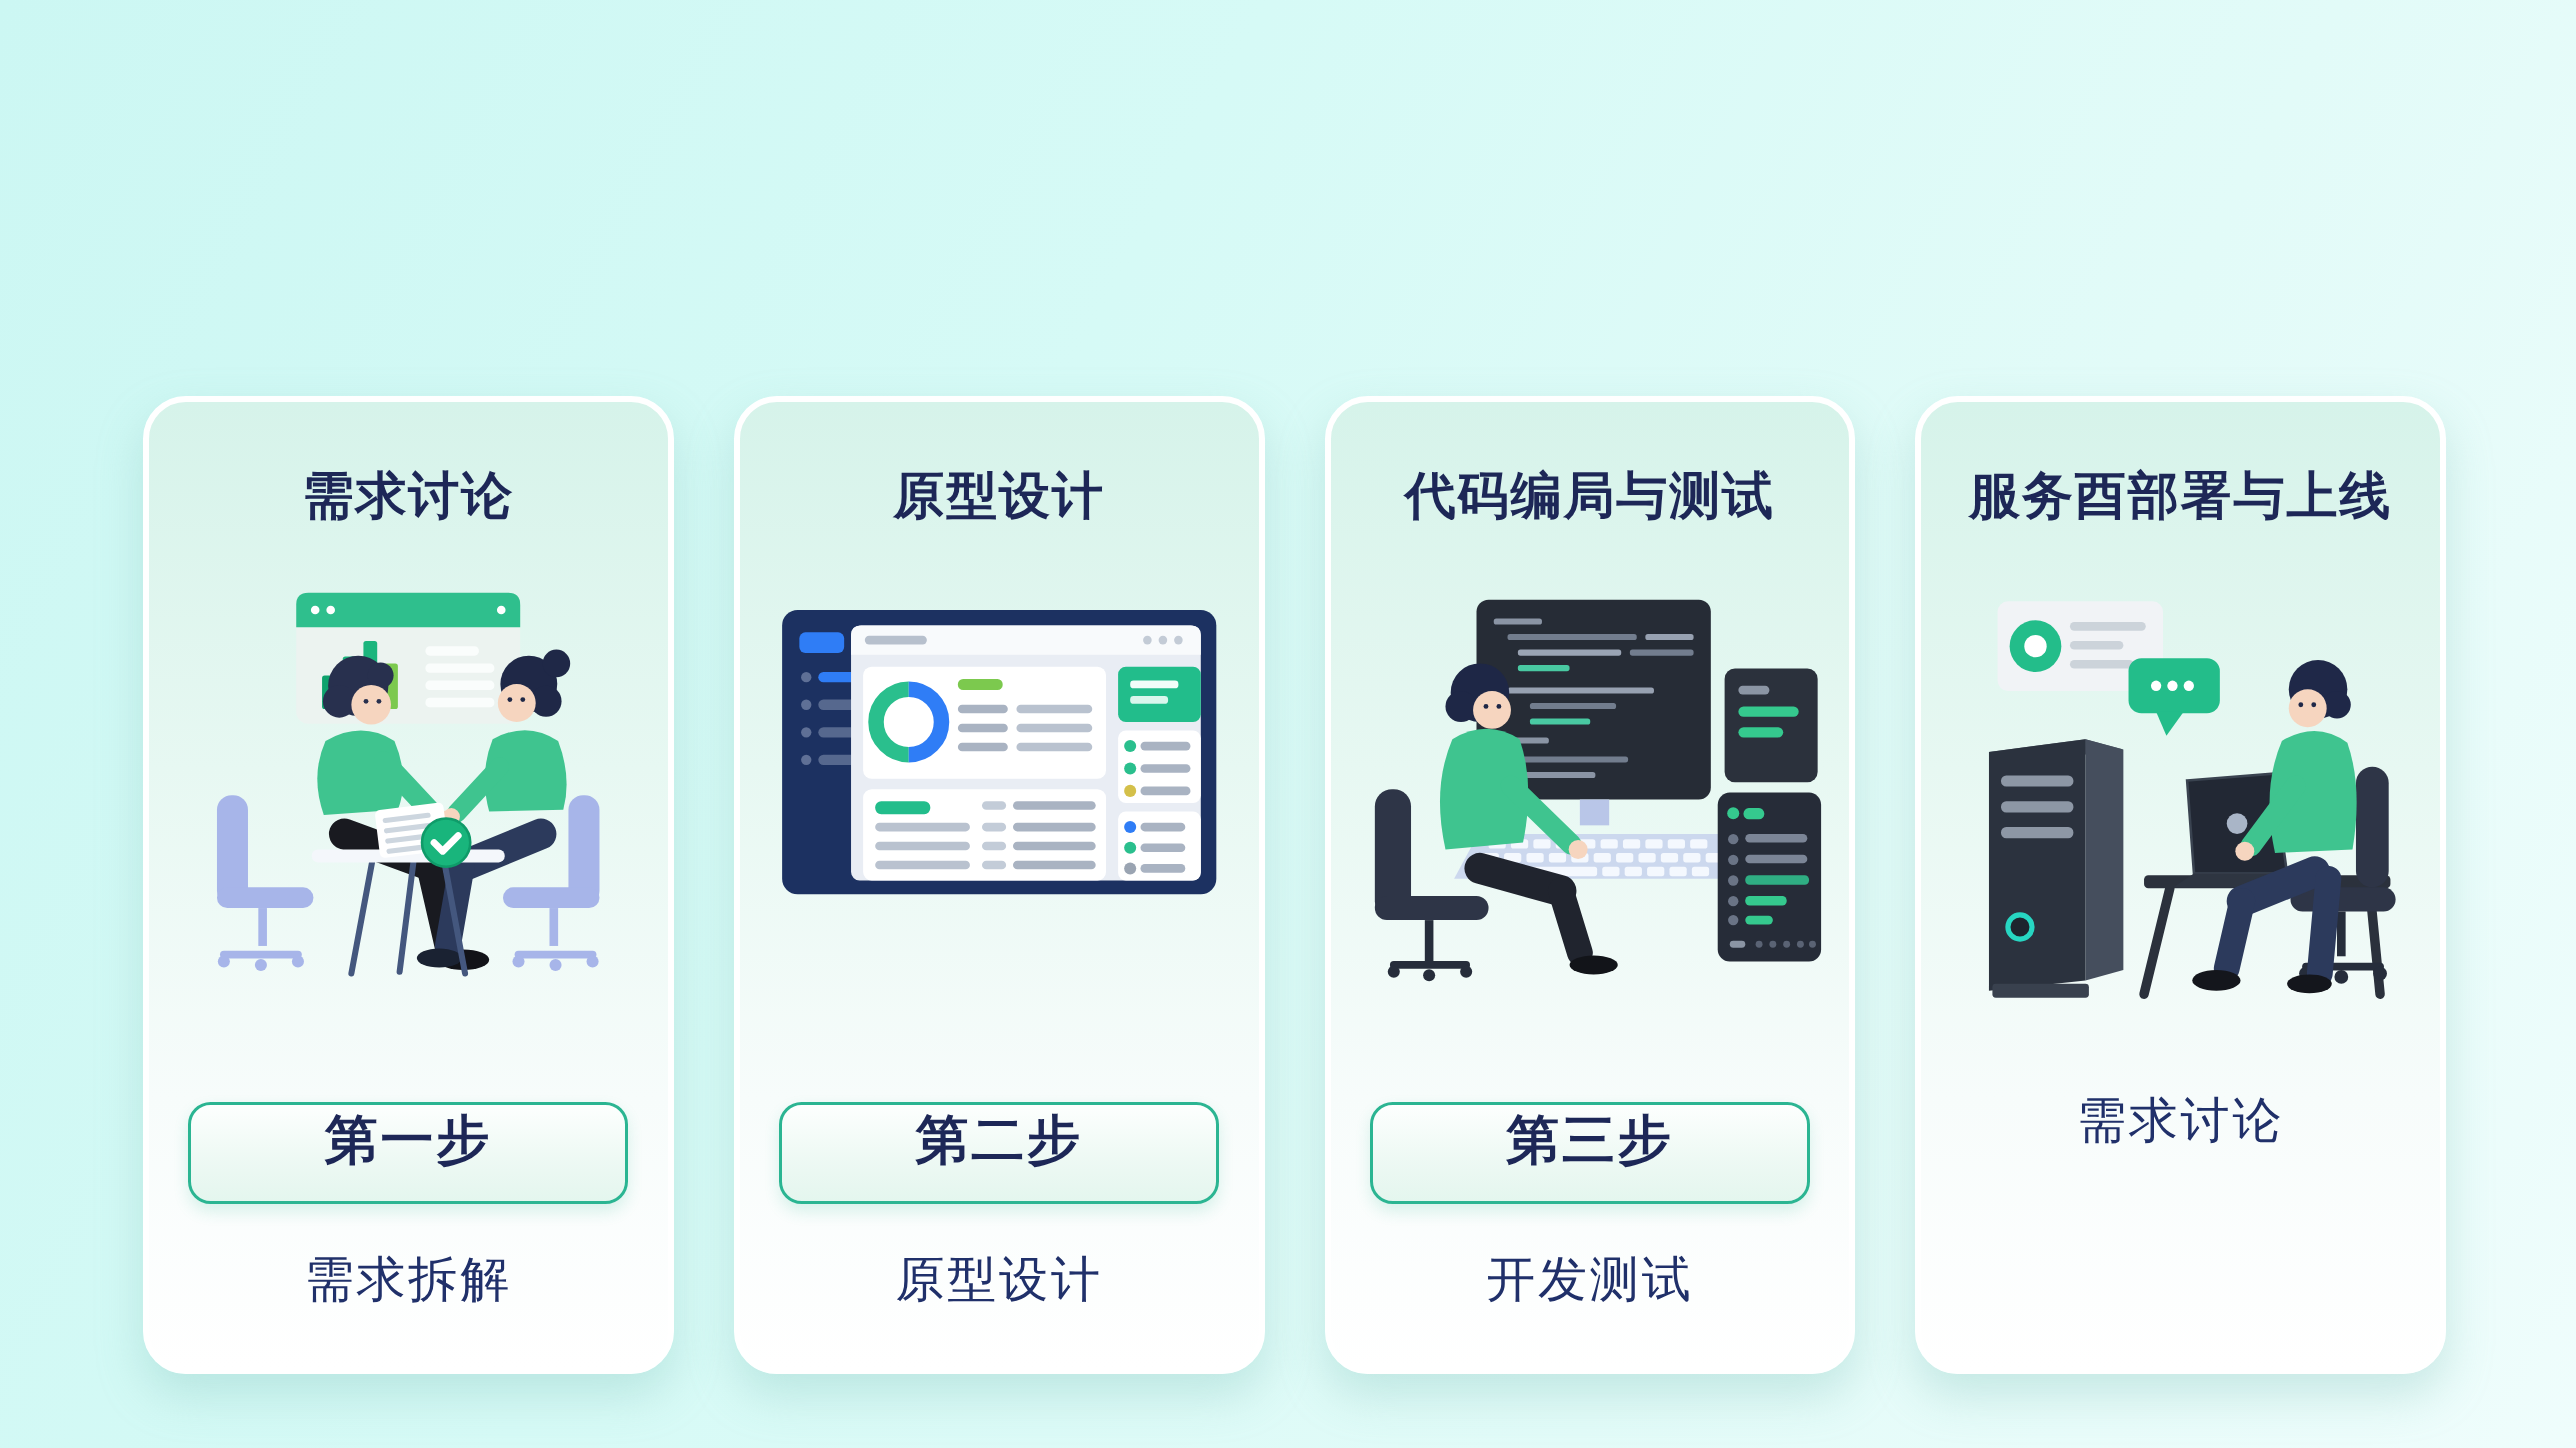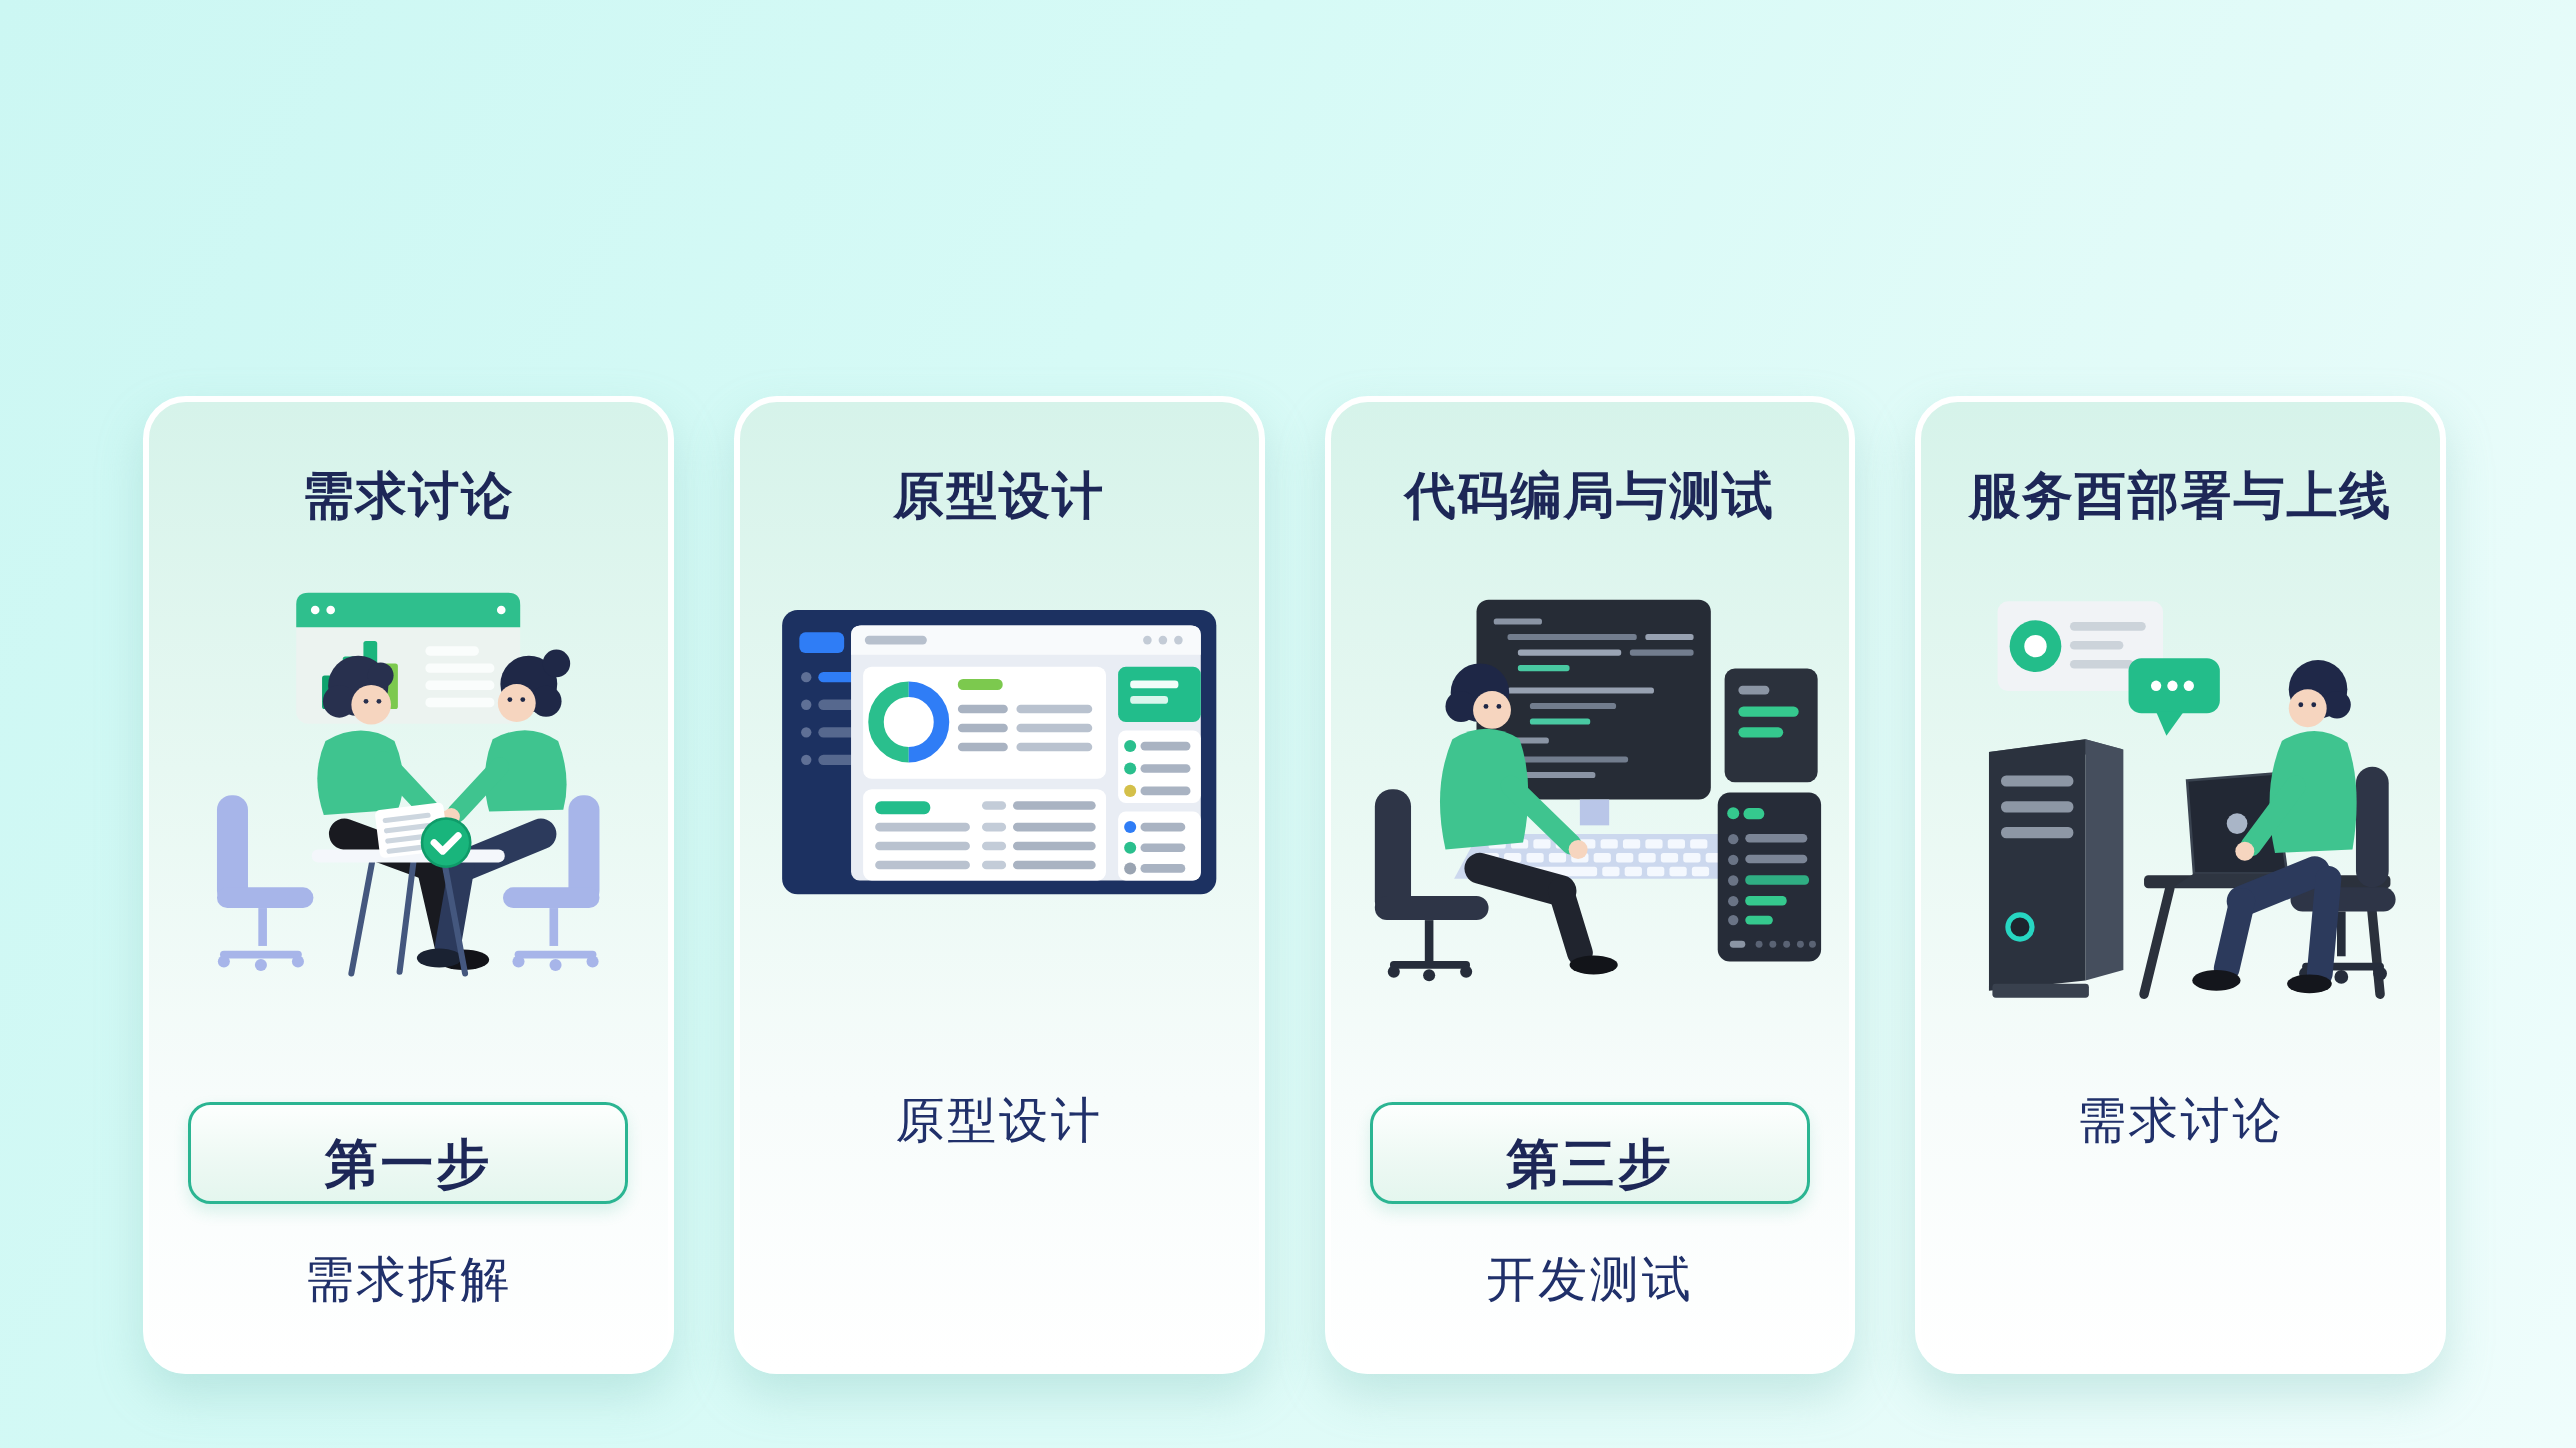--- a/index.html
+++ b/index.html
@@ -11,21 +11,21 @@
   .cards{position:absolute;top:396px;left:143px;right:130px;height:978px;display:flex;gap:60px;}
   .card{flex:1;border-radius:43px;border:6.6px solid #ffffff;box-sizing:border-box;
     background:linear-gradient(180deg,#d6f3ea 0%,#e7f8f2 38%,#f7fcfb 72%,#ffffff 100%);
     box-shadow:0 21px 45px rgba(140,200,192,.38);
     display:flex;flex-direction:column;align-items:center;}
   .card-header{margin:60px 0 0;font-size:51px;font-weight:700;color:#1d2757;letter-spacing:1.9px;}
   .illus{width:93%;height:491px;margin-top:22.6px;}
   .illus svg{width:100%;height:100%;display:block;}
   .step-pill{margin-top:auto;width:434px;height:96px;border:3.8px solid #2bb592;border-radius:22.6px;
     background:linear-gradient(180deg,#fdfffe 0%,#eef9f4 55%,#e4f6ee 100%);
-    display:flex;align-items:flex-end;justify-content:center;
+    display:flex;align-items:flex-start;justify-content:center;
     font-size:53px;font-weight:700;color:#1d2757;letter-spacing:2.8px;
     box-shadow:0 7.5px 15px rgba(43,181,146,.16);}
   .card-label{margin:43px 0 55px;font-size:49px;font-weight:500;color:#20306a;letter-spacing:2.8px;}
 </style>
 </head>
 <body>
 
 <div class="stage">
 
 
@@ -204,20 +204,23 @@
                 <rect x="296" y="262" width="96" height="10" rx="5" fill="#a9b3c2"></rect>
               <rect x="260" y="287" width="28" height="10" rx="5" fill="#c3ccd8"></rect>
                 <rect x="296" y="287" width="96" height="10" rx="5" fill="#a9b3c2"></rect>
               <rect x="260" y="309" width="28" height="10" rx="5" fill="#c3ccd8"></rect>
                 <rect x="296" y="309" width="96" height="10" rx="5" fill="#a9b3c2"></rect>
               <rect x="260" y="331" width="28" height="10" rx="5" fill="#c3ccd8"></rect>
                 <rect x="296" y="331" width="96" height="10" rx="5" fill="#a9b3c2"></rect>
             </g>
           </g>
         </svg>
+      </div>
+      <div class="step-pill">
+        <span>第二步</span>
       </div>
       <div class="card-label">原型设计</div>
     </section>
 
     <section class="card">
       <h2 class="card-header">代码编局与测试</h2>
       <div class="illus">
         <svg viewBox="0 0 560 520" preserveAspectRatio="xMidYMid meet">
 
           <g>

